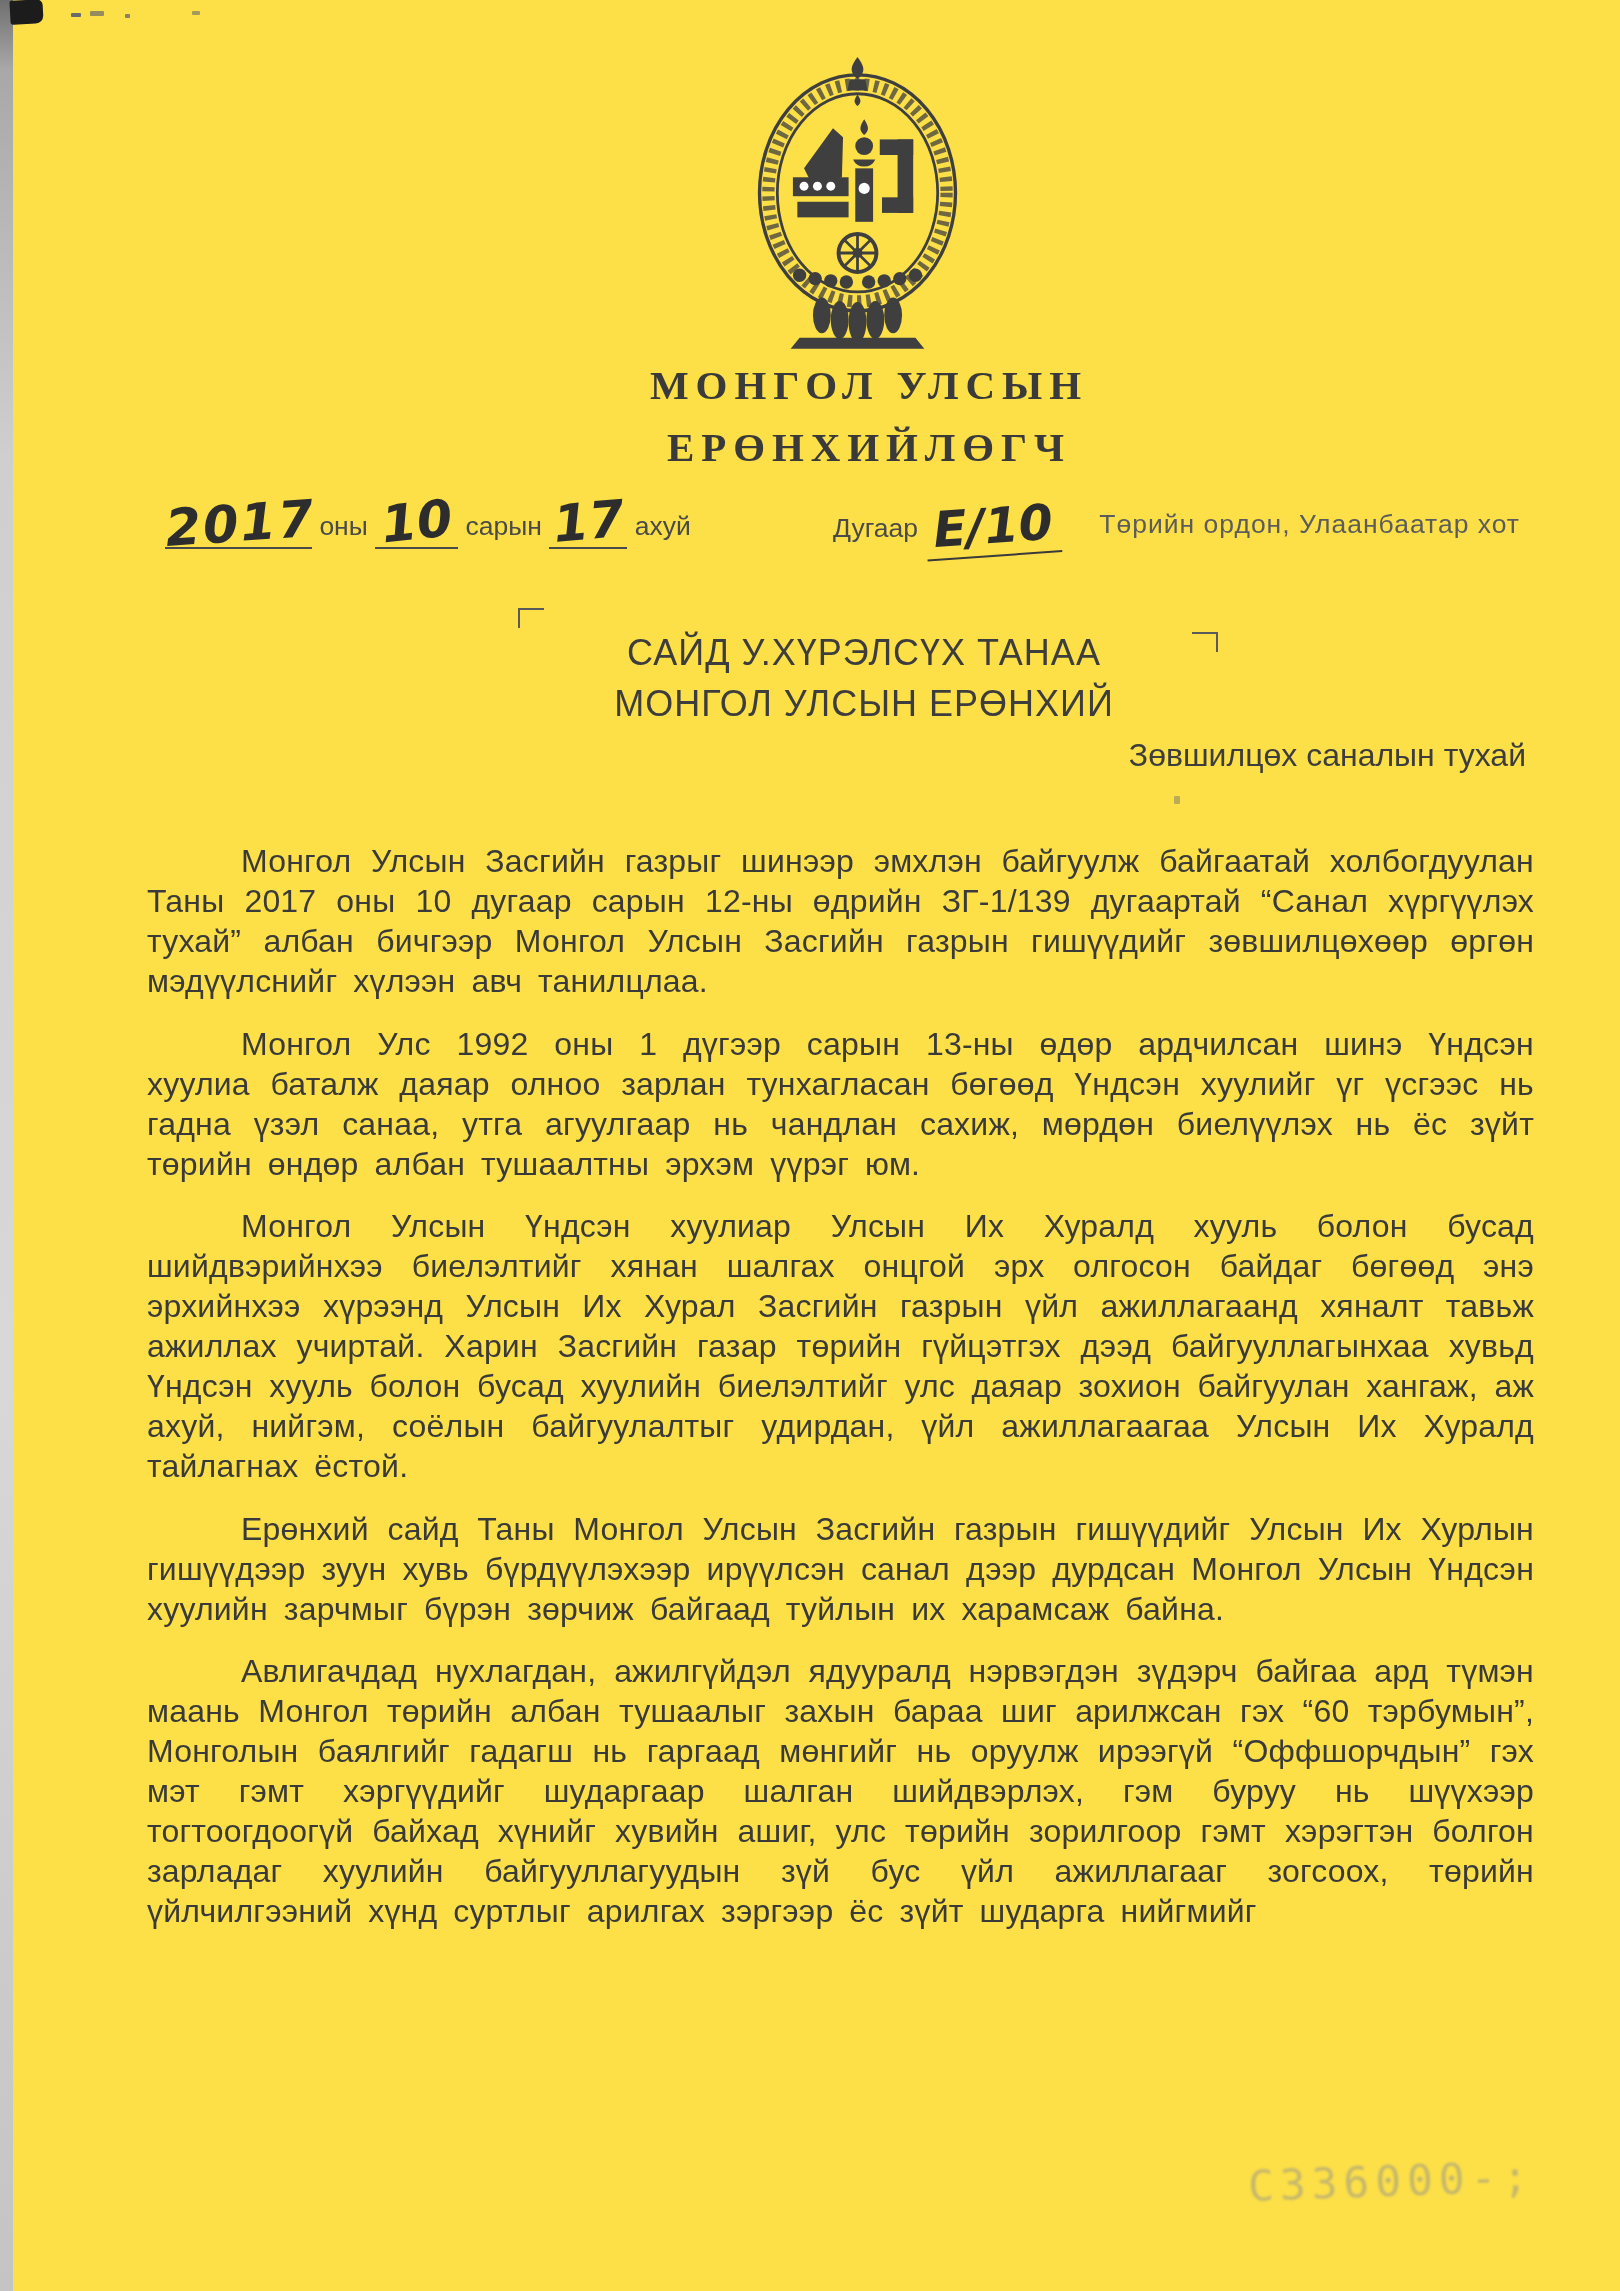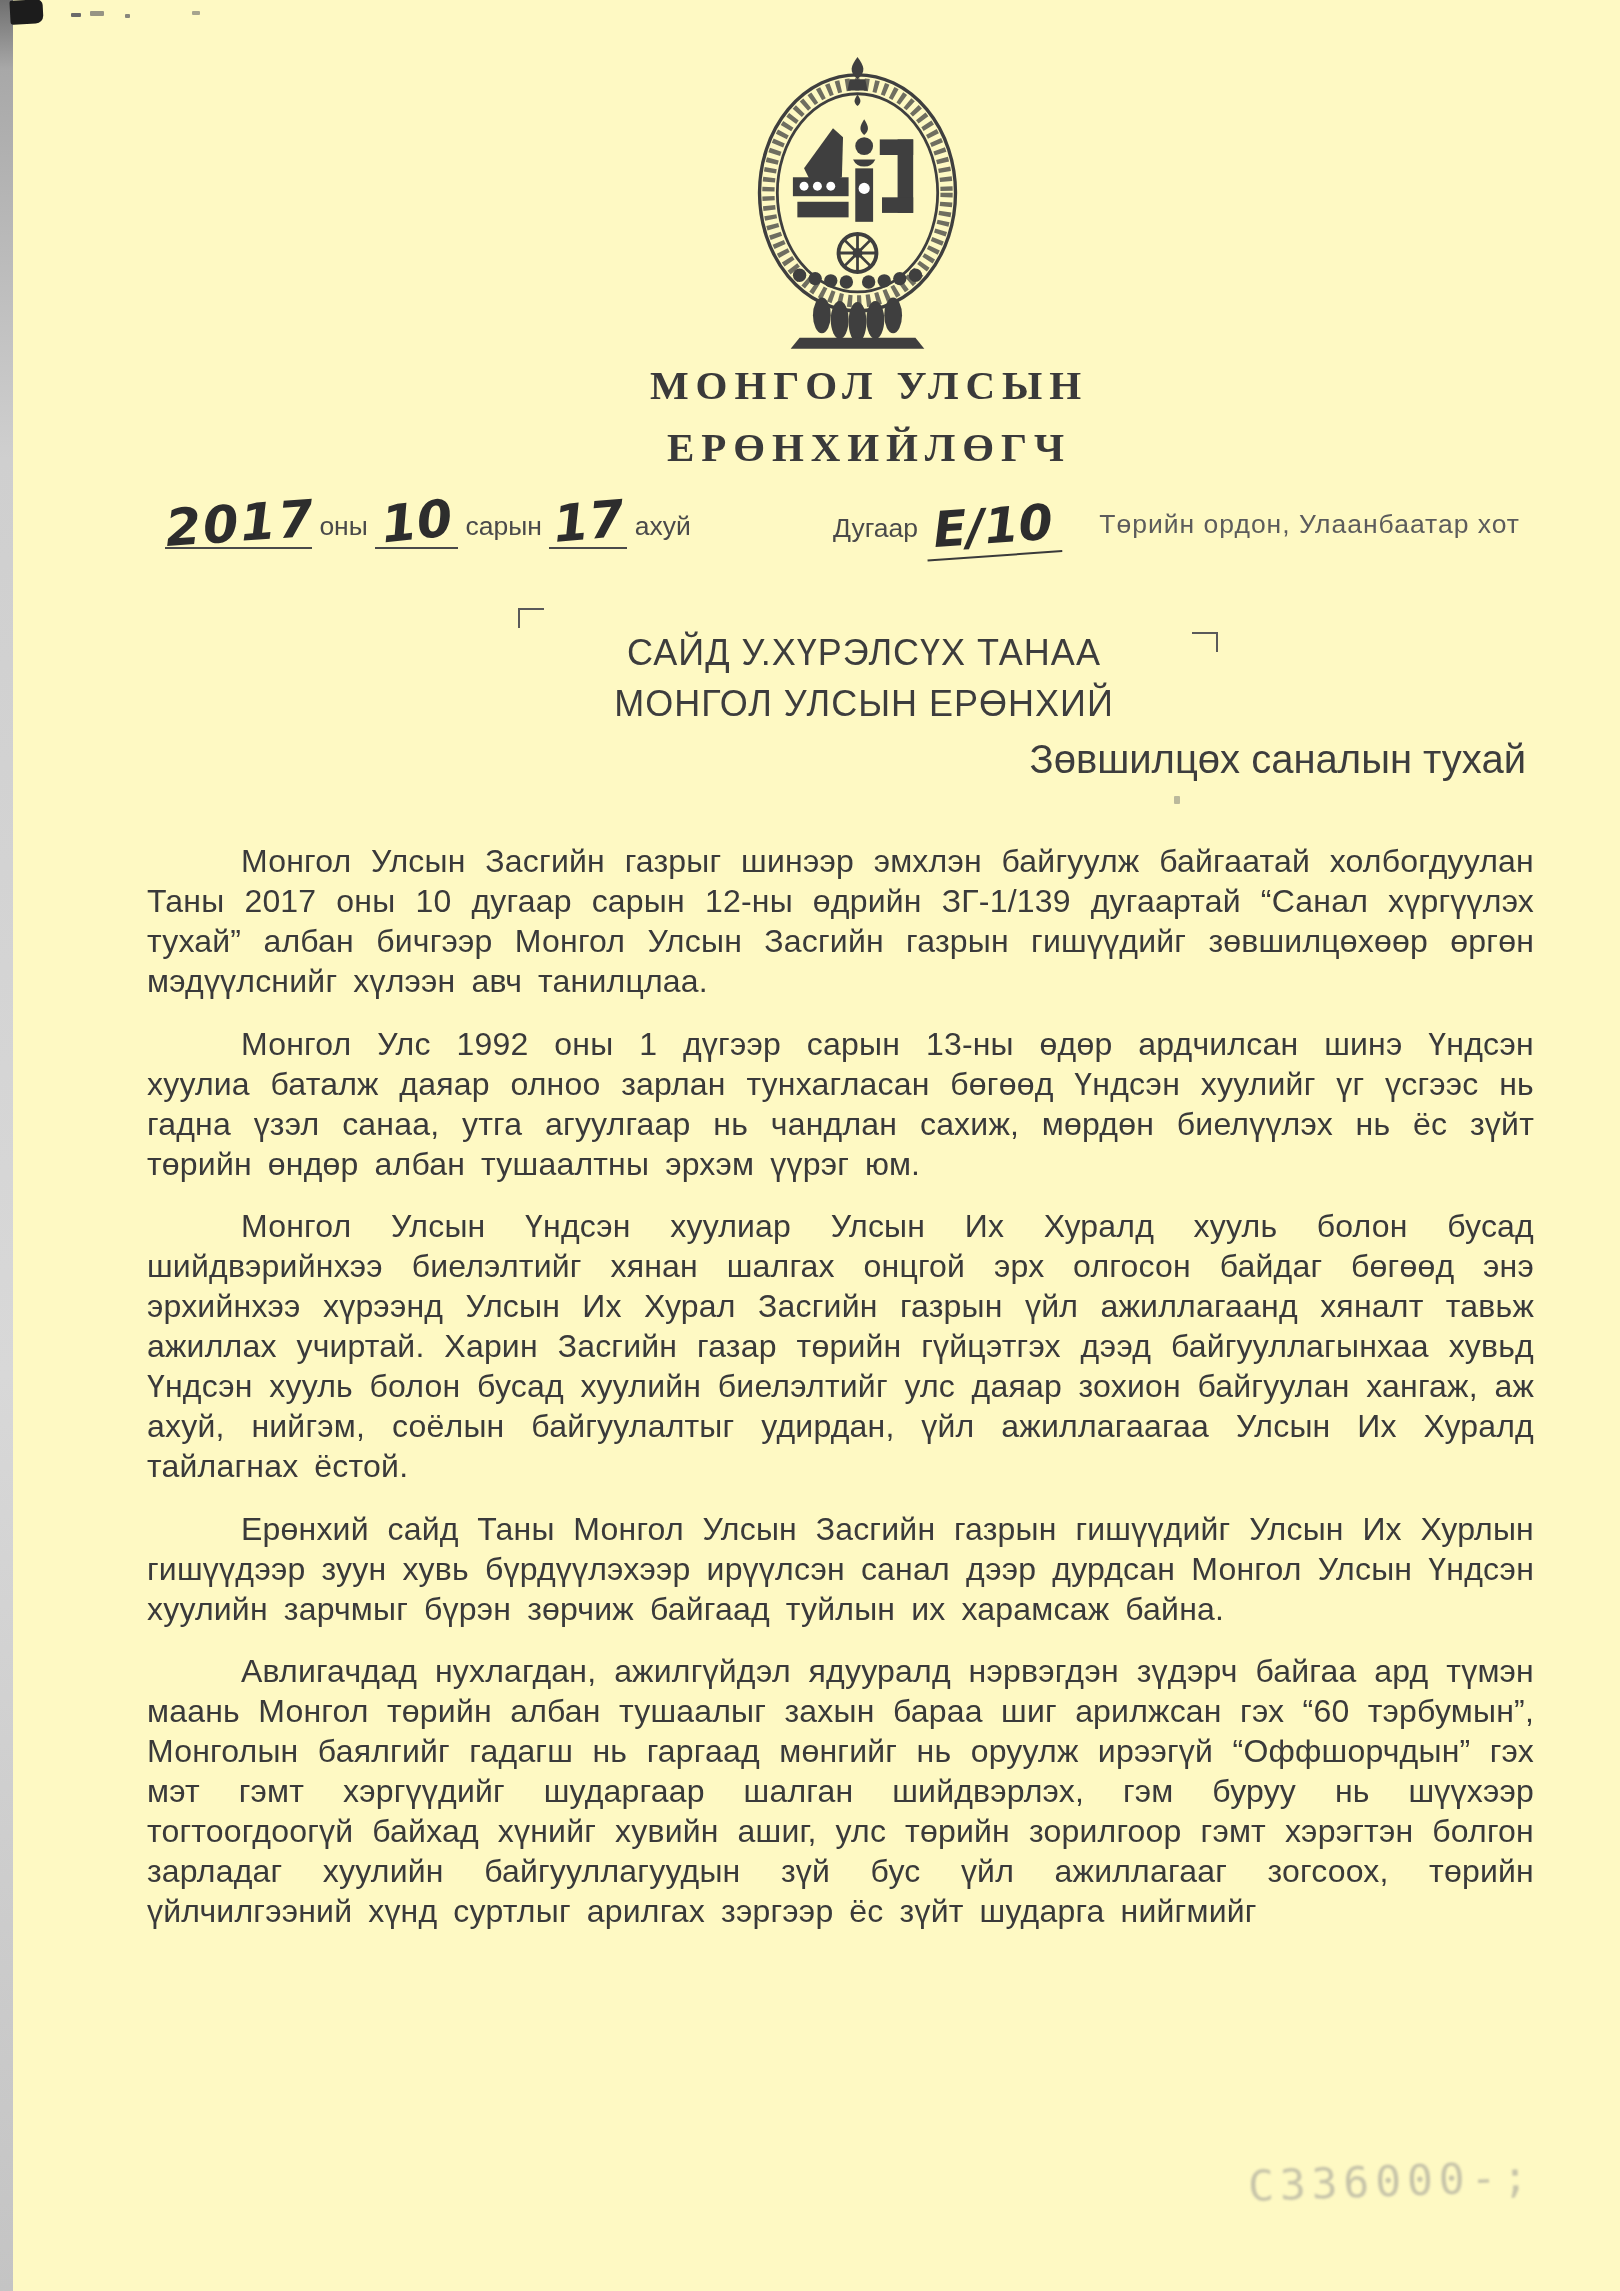--- a/index.html
+++ b/index.html
@@ -1,21 +1,21 @@
 <!DOCTYPE html>
 <html><head>
 <meta charset="utf-8">
 <style>
   * { margin:0; padding:0; box-sizing:border-box; }
   html,body { background:#e8e8e8; }
   .page {
     position:relative;
     width:1620px; height:2292px;
     margin:0 auto;
-    background:#fef9c3;
+    background:#fde047;
     font-family:"Liberation Sans", sans-serif;
     color:#333;
     overflow:hidden;
   }
   
   .edge-strip {
     position:absolute; left:0; top:0; width:12.7px; height:100%;
     background:linear-gradient(180deg,#6f6f6f 0%,#a8a8a8 3%,#cfcfcf 20%,#d8d8d8 60%,#c4c4c4 100%);
   }
   .corner-blob {
@@ -60,21 +60,21 @@
 
   
   .bracket { position:absolute; width:25.5px; height:19.6px; }
   .bracket-left { left:518px; top:608px; border-left:2.9px solid #5a5a5a; border-top:2.9px solid #5a5a5a; }
   .bracket-right { left:1192px; top:632px; border-right:2.9px solid #5a5a5a; border-top:2.9px solid #5a5a5a; }
   .recipient {
     position:absolute; top:627px; left:0; width:100%;
     text-align:center; padding-left:108px;
     font-size:36px; line-height:1.42; letter-spacing:1px; color:#3d3d3d;
   }
-  .subject { position:absolute; top:737px; right:94px; font-size:40px; color:#3d3d3d; }
+  .subject { position:absolute; top:737px; right:94px; font-size:32px; color:#3d3d3d; }
 
   
   .body-text { position:absolute; top:841px; left:147px; right:86px; }
   .body-text p {
     text-align:justify; text-indent:94px;
     font-size:32px; line-height:40px; word-spacing:6.9px; letter-spacing:0.2px;
     color:#3a3a3a; margin-bottom:22.5px;
   }
 
   

